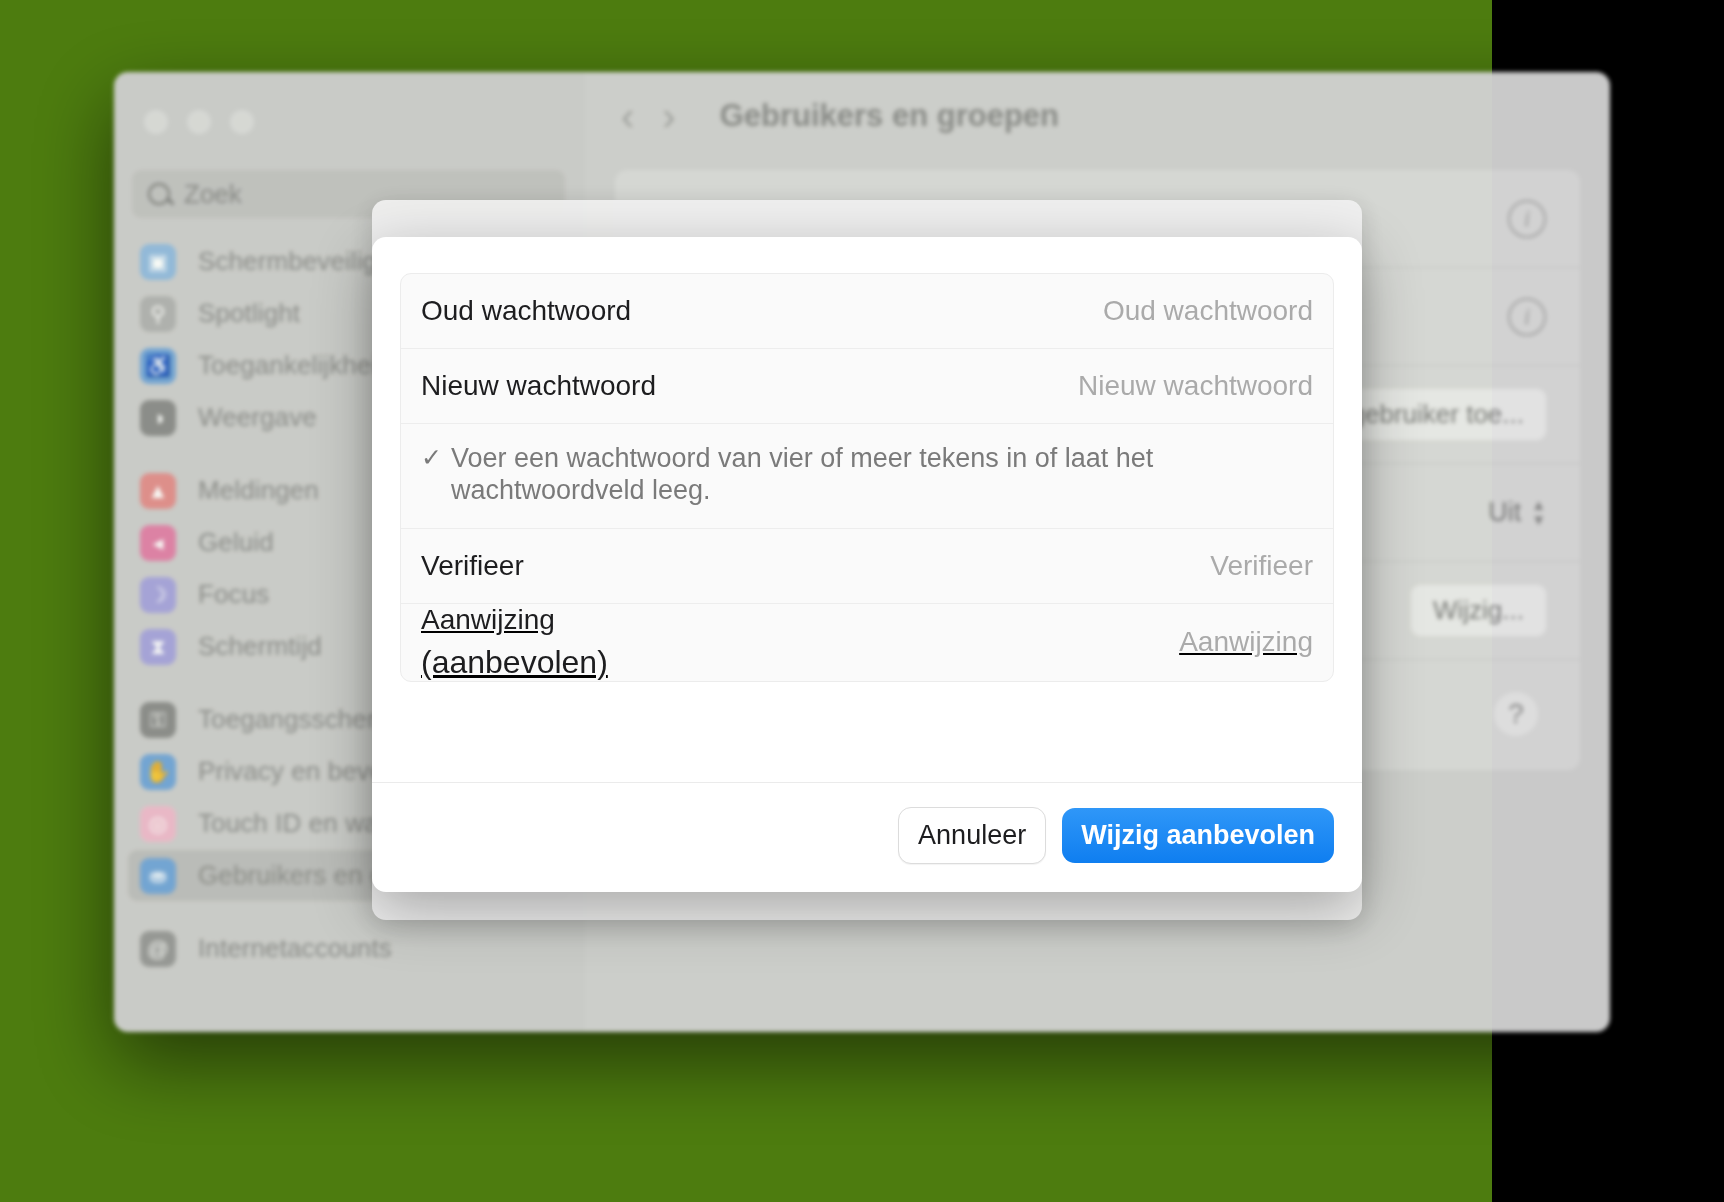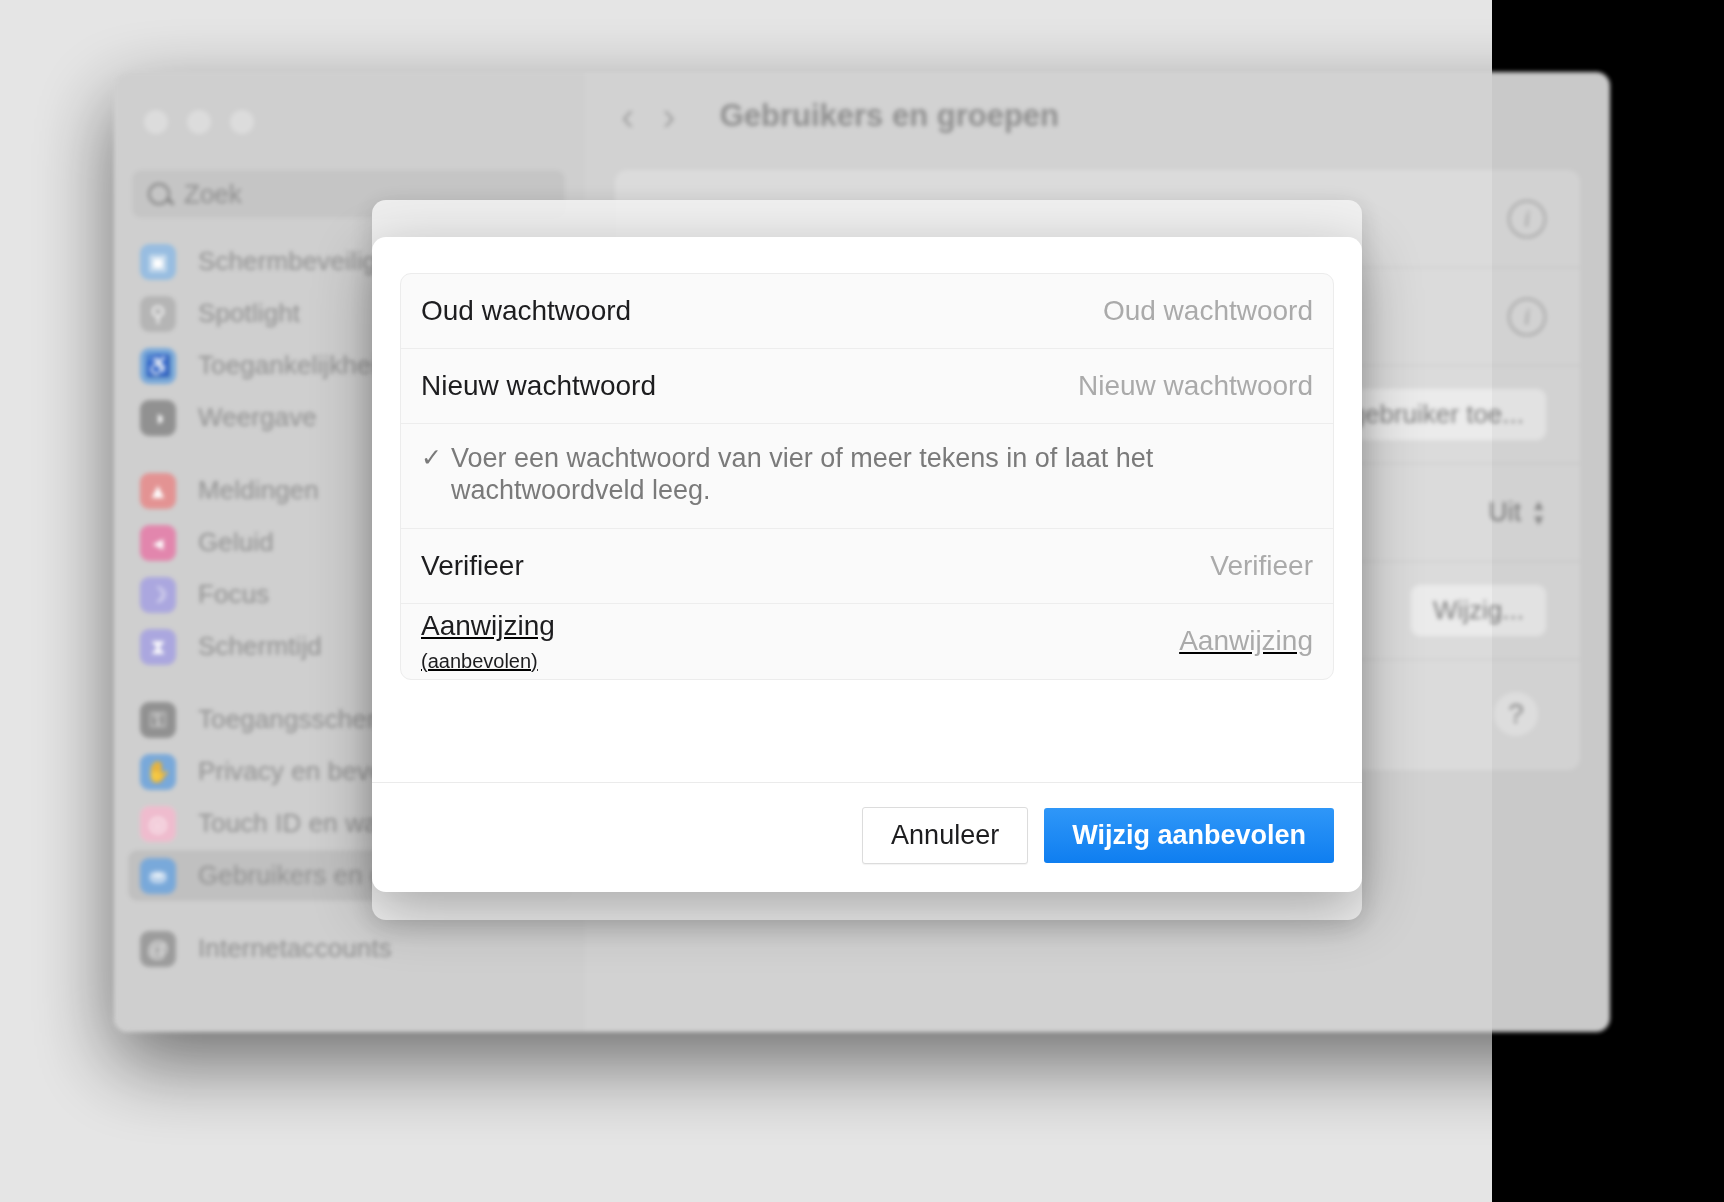--- a/index.html
+++ b/index.html
@@ -10,21 +10,21 @@
     overflow: hidden;
     background: #000000;
     font-family: "Liberation Sans", sans-serif;
     -webkit-font-smoothing: antialiased;
   }
 
   #screen {
     position: relative;
     width: 1492px;
     height: 1202px;
-    background: #e5e5e5;
+    background: #4d7c0f;
   }
 
   
   #settings-window {
     position: absolute;
     left: 114px;
     top: 72px;
     width: 1496px;
     height: 960px;
     border-radius: 14px;
@@ -247,21 +247,21 @@
     border-bottom: 1px solid #ededed;
   }
   .form-row:last-child { border-bottom: none; text-decoration: underline; }
 
   .row-label {
     font-size: 28px;
     color: #1d1d1f;
   }
   .row-label .sub {
     display: block;
-    font-size: 20px;
+    font-size: 32px;
     color: #1d1d1f;
     margin-top: 8px;
   }
   .row-placeholder {
     font-size: 28px;
     color: #aaaaaa;
     text-align: right;
   }
 
   #requirements-row {
@@ -294,23 +294,23 @@
   #sheet-footer {
     margin-top: auto;
     border-top: 1px solid #ebebeb;
     padding: 24px 28px 28px 0;
     display: flex;
     justify-content: flex-end;
     gap: 16px;
     align-items: center;
   }
   .btn {
-    border-radius: 3px;
+    border-radius: 13px;
     font-size: 27px;
-    padding: 12px 28px;
+    padding: 12px 19px;
     border: none;
     font-family: "Liberation Sans", sans-serif;
     cursor: default;
     white-space: nowrap;
   }
   #cancel-button {
     background: #ffffff;
     color: #1d1d1f;
     border: 1px solid #dcdcdc;
     box-shadow: 0 1px 1px rgba(0,0,0,0.05);

